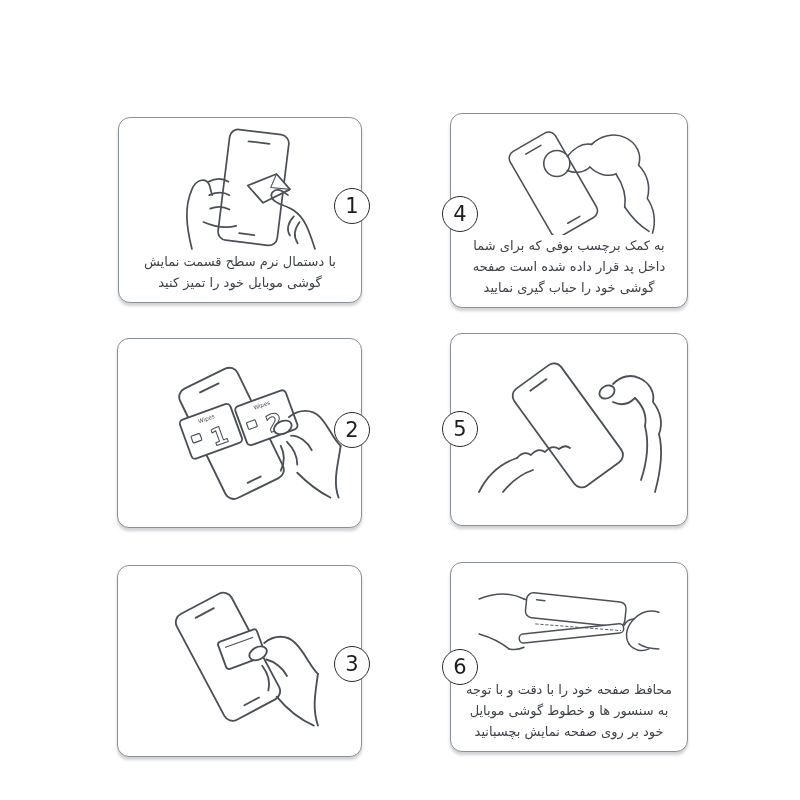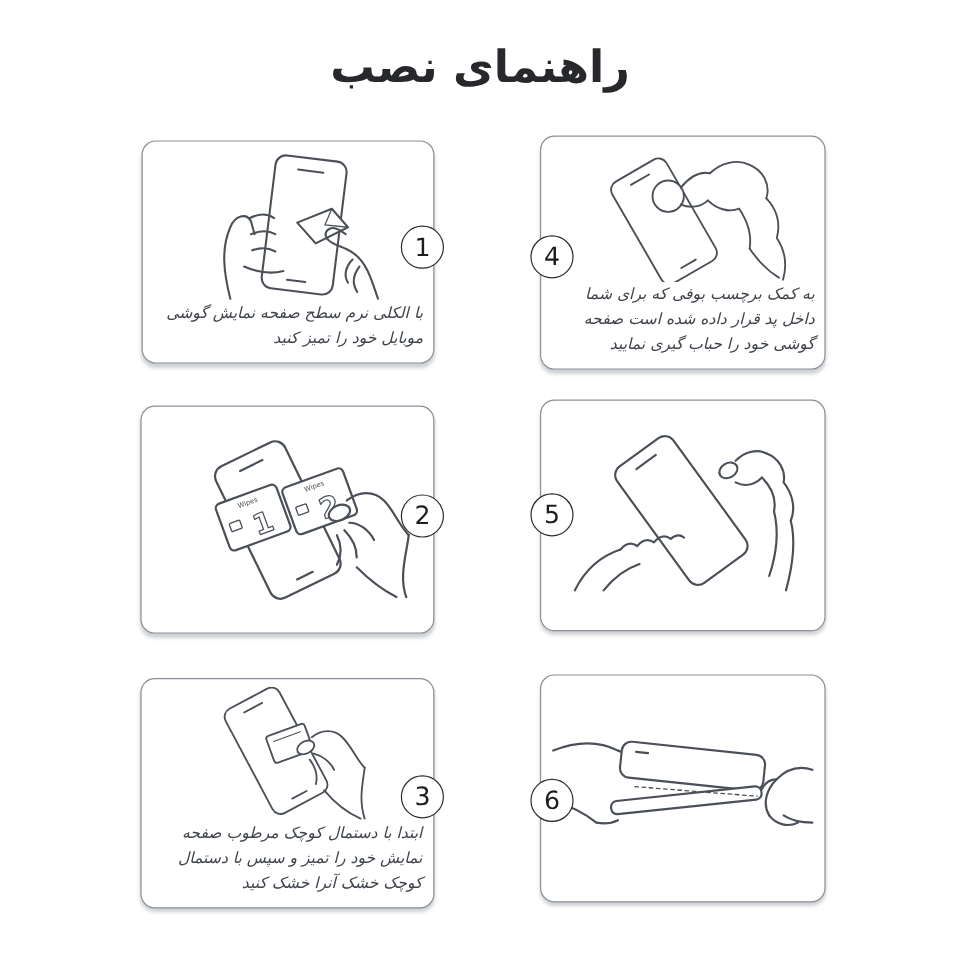--- a/index.html
+++ b/index.html
@@ -20,22 +20,22 @@
   }
   .card1{left:118px;top:117px;width:244px;height:186px;}
   .card2{left:117px;top:338px;width:245px;height:190px;}
   .card3{left:117px;top:565px;width:245px;height:192px;}
   .card4{left:450px;top:113px;width:238px;height:195px;}
   .card5{left:450px;top:333px;width:238px;height:193px;}
   .card6{left:450px;top:562px;width:238px;height:190px;}
   .illus{flex:1 1 auto;width:100%;min-height:0;}
   .illus svg{width:100%;height:100%;display:block;}
   .caption{
-    flex:0 0 auto;direction:rtl;text-align:right;color:#3f434a;
-    font-size:13px;line-height:1.62;max-width:225px;font-style:italic;
+    flex:0 0 auto;direction:rtl;text-align:center;color:#3f434a;
+    font-size:13px;line-height:1.62;max-width:225px;
   }
   .badge{
     position:absolute;width:34px;height:34px;border-radius:50%;
     background:#fff;border:1.7px solid #2b2b2b;color:#1d1d1d;
     display:flex;align-items:center;justify-content:center;
     font-size:21px;line-height:1;z-index:3;
   }
   .side-r{right:-9px;}  
   .side-l{left:-9px;}   
   .card1 .badge{top:70px;} .card2 .badge{top:73px;} .card3 .badge{top:80px;}
@@ -45,21 +45,20 @@
   .ph{fill:#ffffff;}
   .wip{font-size:5.5px;fill:#4b5058;stroke:none;font-family:"DejaVu Sans",sans-serif;text-anchor:middle;}
   .dig{font-size:23px;font-weight:bold;fill:#ffffff;stroke:#4b5058;stroke-width:1;font-family:"DejaVu Sans",sans-serif;text-anchor:middle;}
   .thin{stroke-width:1.1;}
 </style>
 </head>
 <body>
 
 <div id="page">
 
-  <div id="title">راهنمای نصب</div>
 
   <div class="card card1">
     <span class="badge side-r">1</span>
     <div class="illus">
       <svg viewBox="0 0 220 132" preserveAspectRatio="xMidYMid meet">
         <g class="art">
           <path d="M60 130 C54 106 52 86 60 68 C64 58 74 55 78 63 L81 74"></path>
           <g transform="rotate(7 124 66)">
             <rect class="ph" x="93" y="8" width="62" height="116" rx="9"></rect>
             <line x1="113" y1="19" x2="135" y2="19"></line>
@@ -71,21 +70,21 @@
           <path d="M72 102 Q90 110 106 106"></path>
           <path class="ph" d="M118 64 L148 52 L162 68 L134 82 Z"></path>
           <path class="thin" d="M148 52 L142 66 L162 68"></path>
           <path d="M188 130 C182 112 178 98 166 90 C158 84 148 84 144 78"></path>
           <path d="M144 78 C140 72 146 66 154 70 L160 74"></path>
           <path d="M166 96 C160 102 158 110 162 116"></path>
           <path d="M172 102 C166 110 166 118 170 124"></path>
         </g>
       </svg>
     </div>
-    <div class="caption">با الکلی نرم سطح صفحه نمایش گوشی موبایل خود را تمیز کنید</div>
+    <div class="caption">با دستمال نرم سطح قسمت نمایش گوشی موبایل خود را تمیز کنید</div>
   </div>
 
   <div class="card card2">
     <span class="badge side-r">2</span>
     <div class="illus">
       <svg viewBox="0 0 220 132" preserveAspectRatio="xMidYMid meet">
         <g class="art">
           <g transform="rotate(-26 100 70)">
             <rect class="ph" x="72" y="10" width="62" height="118" rx="9"></rect>
             <line x1="93" y1="20" x2="113" y2="20"></line>
@@ -129,21 +128,20 @@
           </g>
           <ellipse class="ph" cx="128" cy="60" rx="9" ry="6" transform="rotate(-28 128 60)"></ellipse>
           <path d="M134 50 C144 42 156 42 164 50 C174 60 178 72 186 80"></path>
           <path d="M136 66 C144 68 152 74 156 82"></path>
           <path d="M132 72 C138 80 140 88 138 96"></path>
           <path d="M186 80 C184 96 180 112 186 130"></path>
           <path d="M146 102 C156 114 168 124 182 130"></path>
         </g>
       </svg>
     </div>
-    <div class="caption">ابتدا با دستمال کوچک مرطوب صفحه نمایش خود را تمیز و سپس با دستمال کوچک خشک آنرا خشک کنید</div>
   </div>
 
   <div class="card card4">
     <span class="badge side-l">4</span>
     <div class="illus">
       <svg viewBox="0 0 220 132" preserveAspectRatio="xMidYMid meet">
         <g class="art">
           <g transform="rotate(-30 92 74)">
             <rect class="ph" x="62" y="18" width="60" height="112" rx="9"></rect>
             <line x1="82" y1="28" x2="102" y2="28"></line>
@@ -204,15 +202,16 @@
             <rect class="ph" x="50" y="72" width="126" height="11" rx="5"></rect>
           </g>
           <path class="thin" d="M70 66 L172 74" stroke-dasharray="3 3"></path>
           <path d="M218 52 C206 48 196 52 188 60 C180 68 176 80 182 90"></path>
           <path d="M182 90 C188 98 198 100 206 96"></path>
           <path d="M188 60 q-8 0 -12 8"></path>
           <path d="M218 96 C210 96 200 94 194 90"></path>
         </g>
       </svg>
     </div>
+    <div class="caption">محافظ صفحه خود را با دقت و با توجه به سنسور ها و خطوط گوشی موبایل خود بر روی صفحه نمایش بچسبانید</div>
   </div>
 
 </div>
 
 </body></html>

